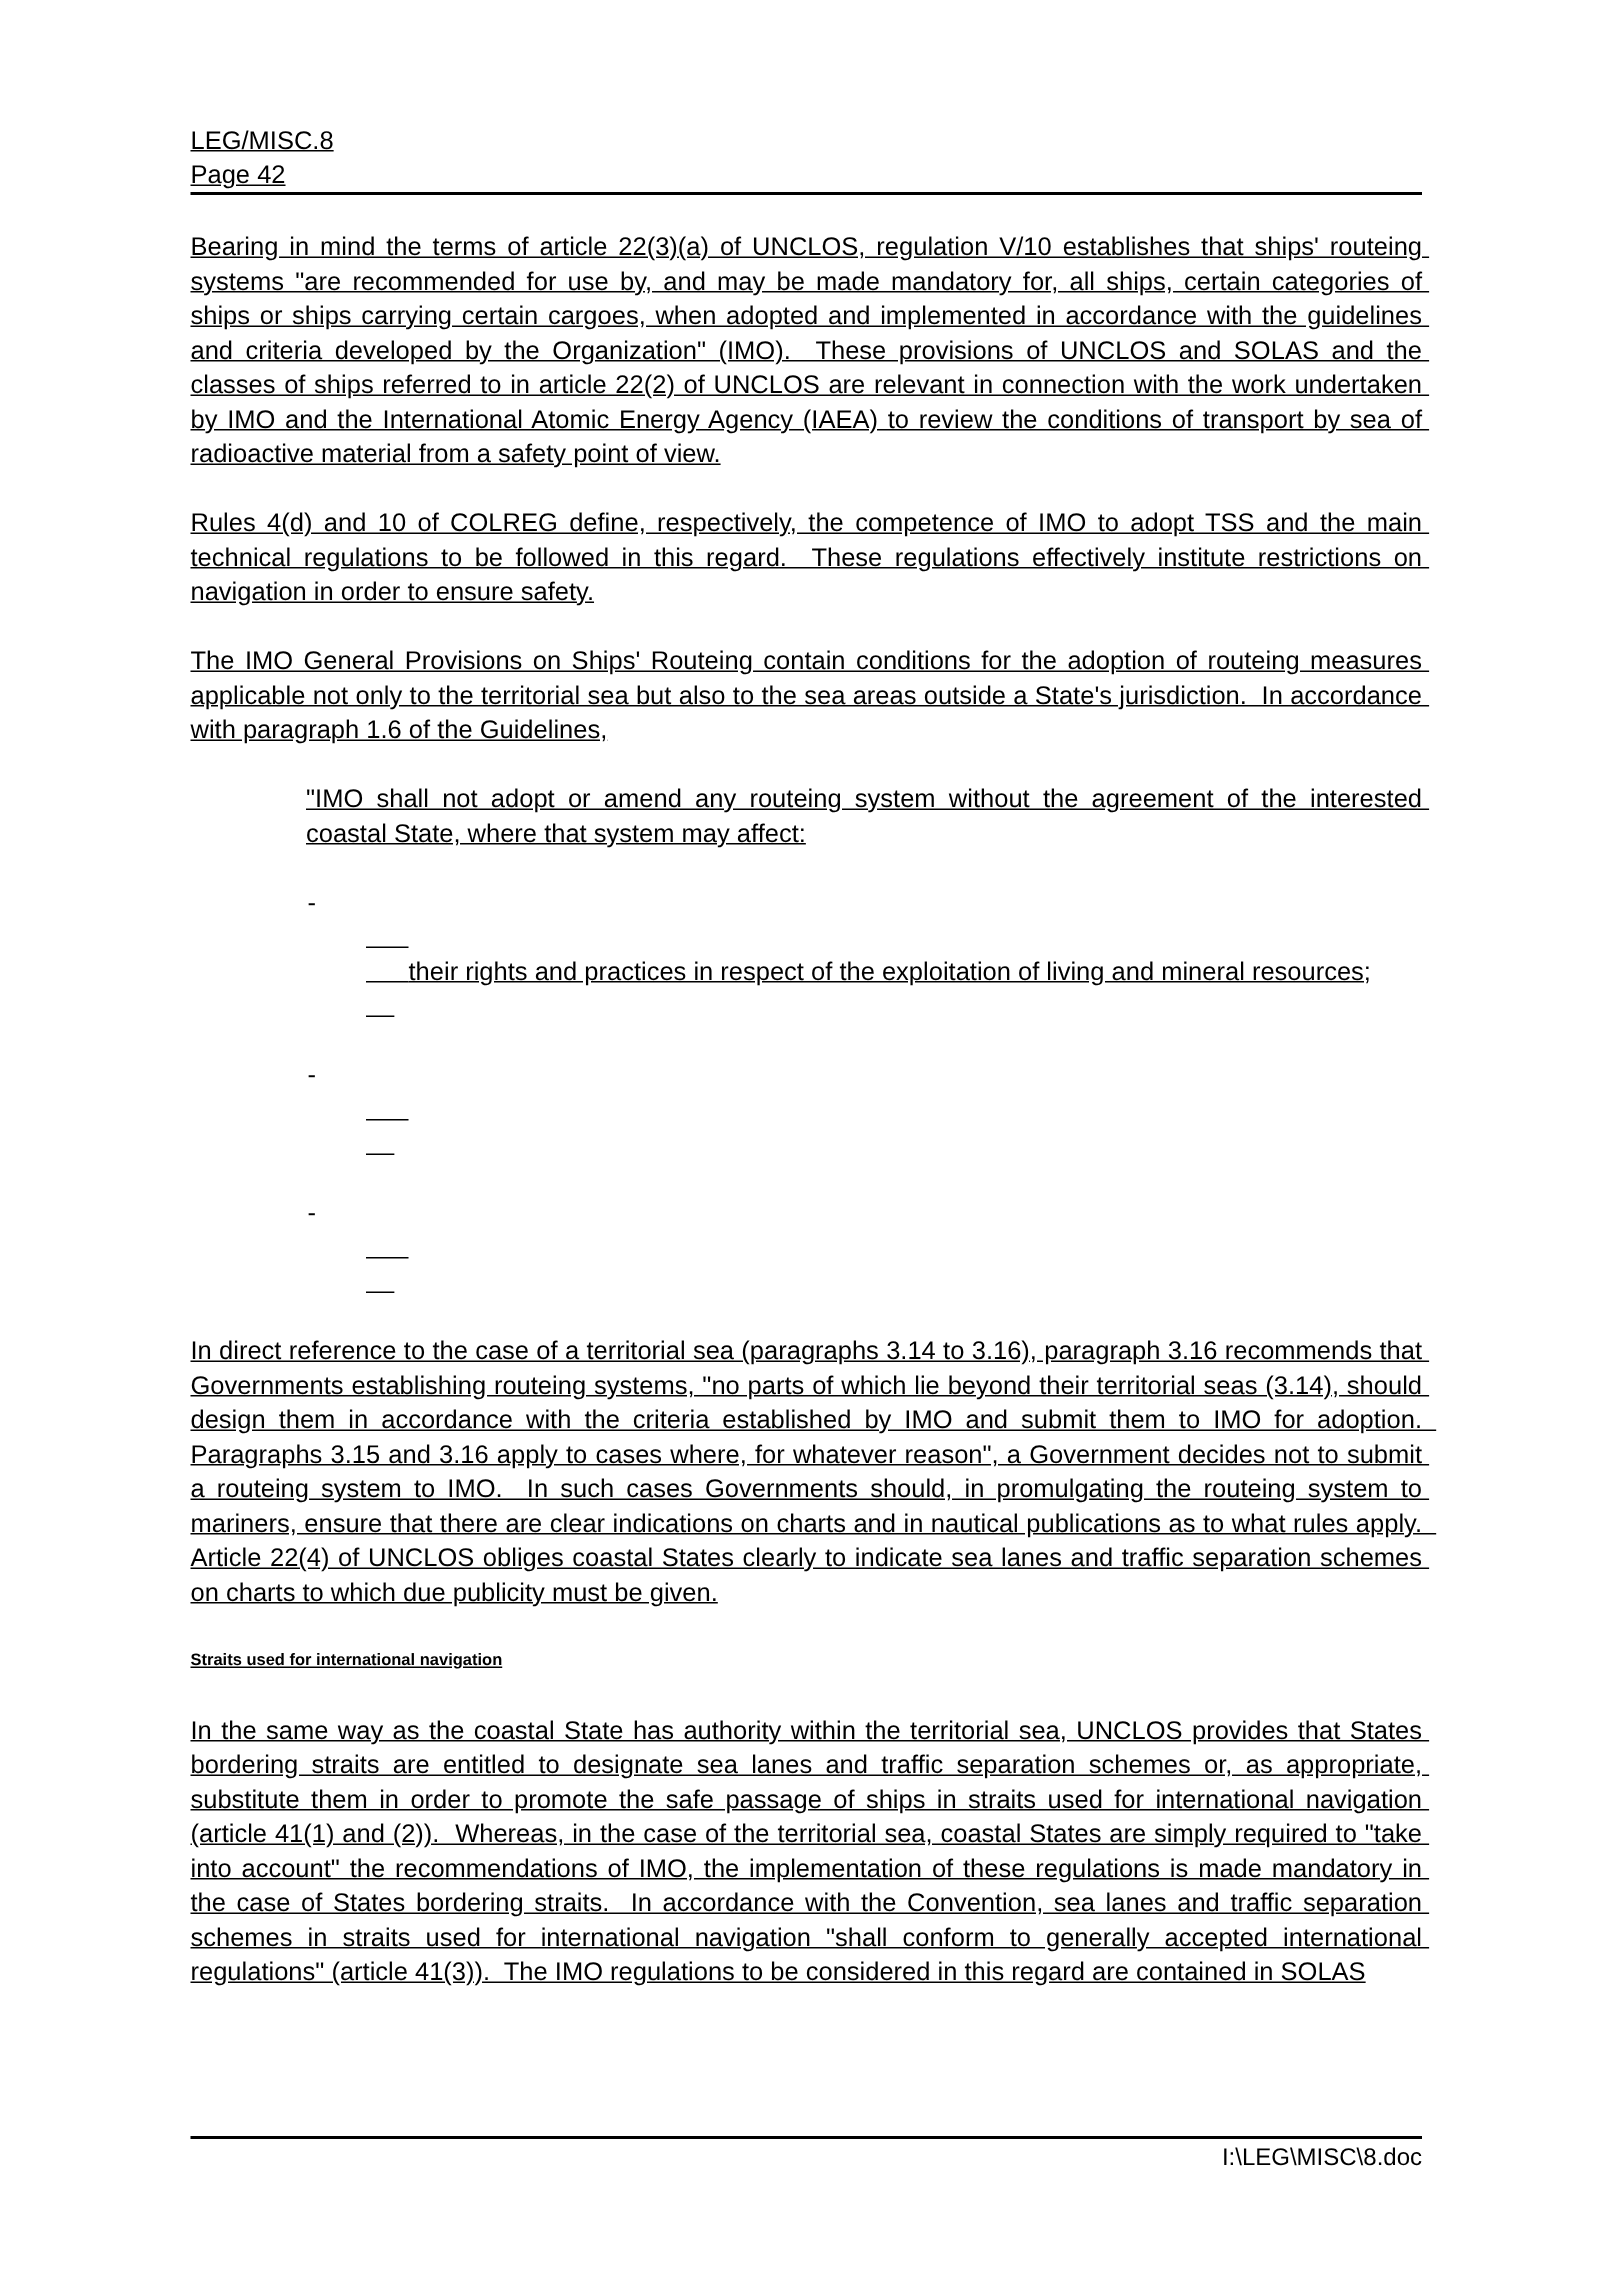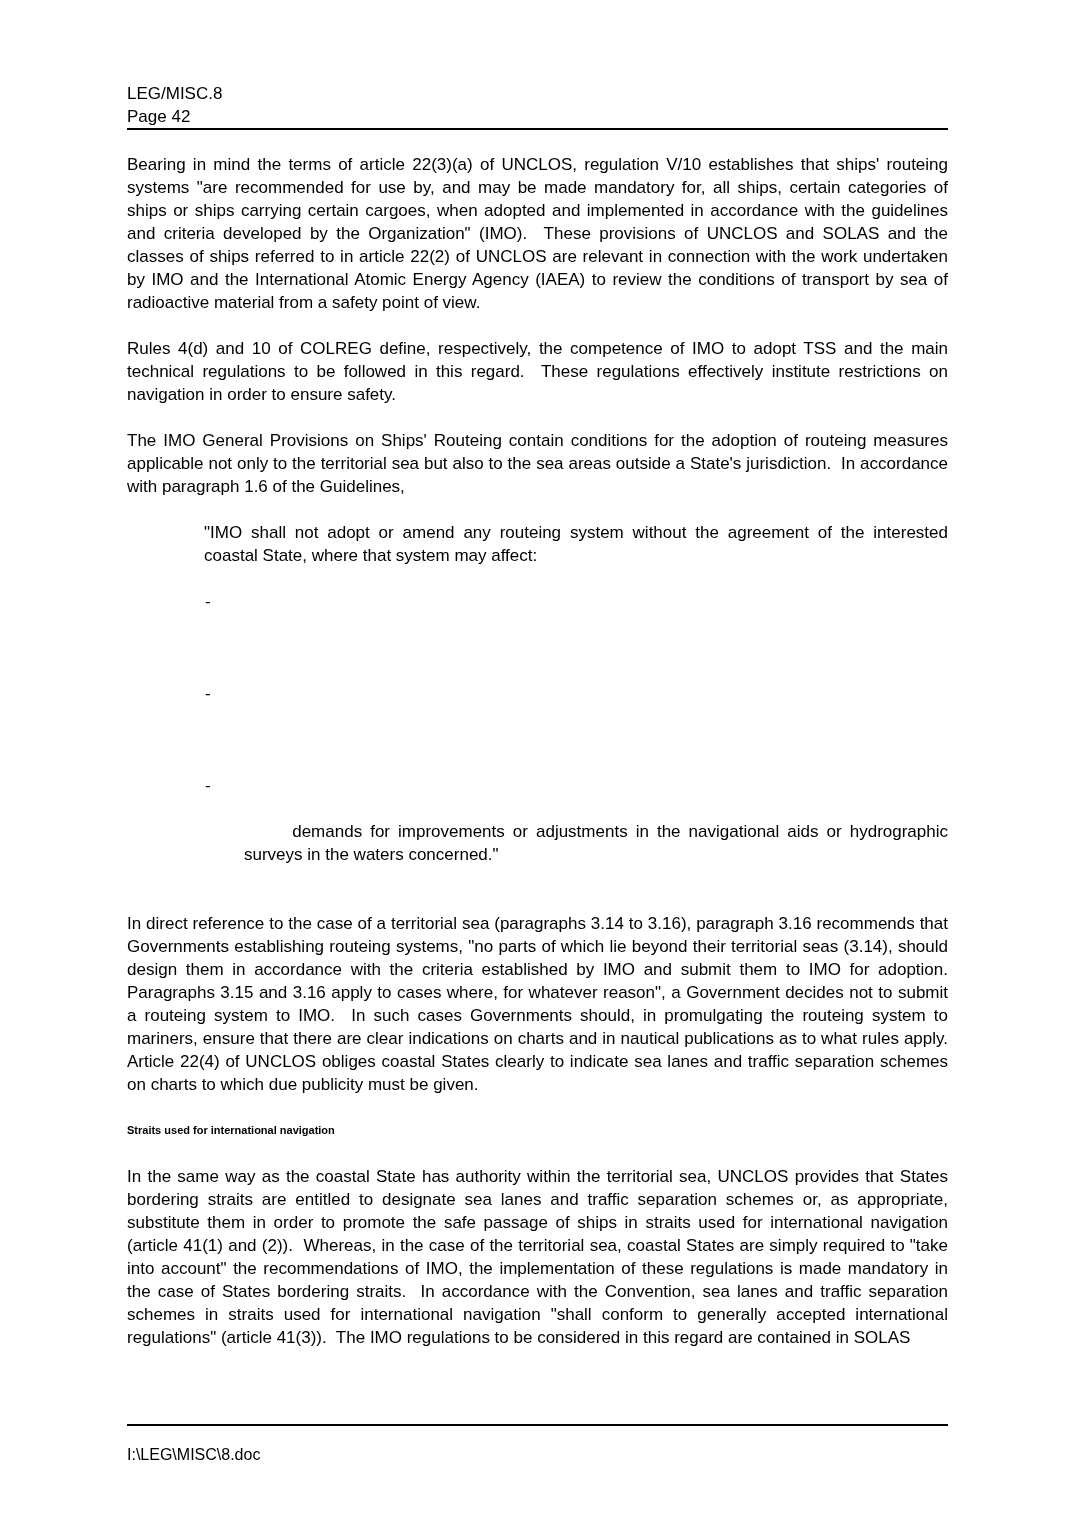--- a/index.html
+++ b/index.html
@@ -13,20 +13,21 @@
     height: 1524px;
     margin: 0 auto;
     background: #ffffff;
     color: #000000;
     font-family: "Liberation Sans", "DejaVu Sans", sans-serif;
     font-size: 17px;
     line-height: 23px;
     box-sizing: border-box;
     padding: 82px 129px 0 127px;
     overflow: hidden;
+    text-decoration: underline;
   }
   .hdr-line {
     white-space: pre-wrap;
   }
   .header-rule {
     border: none;
     border-top: 2px solid #000000;
     margin: 0 0 23px 0;
   }
   p.body-para {
@@ -64,21 +65,22 @@
     top: 1424px;
   }
   .footer-rule {
     border: none;
     border-top: 2px solid #000000;
     margin: 0;
   }
   .footer-path {
     font-size: 16px;
     line-height: 22px;
-    padding-top: 18px;
+    padding-top: 2px;
+    text-align: right;
   }
 </style>
 </head>
 <body>
 
 <div class="page">
 
   <header>
     <div class="hdr-line">LEG/MISC.8</div>
     <div class="hdr-line">Page 42</div>
@@ -87,27 +89,27 @@
 
   <main>
     <p class="body-para">Bearing in mind the terms of article 22(3)(a) of UNCLOS, regulation V/10 establishes that ships' routeing systems "are recommended for use by, and may be made mandatory for, all ships, certain categories of ships or ships carrying certain cargoes, when adopted and implemented in accordance with the guidelines and criteria developed by the Organization" (IMO).  These provisions of UNCLOS and SOLAS and the classes of ships referred to in article 22(2) of UNCLOS are relevant in connection with the work undertaken by IMO and the International Atomic Energy Agency (IAEA) to review the conditions of transport by sea of radioactive material from a safety point of view.</p>
     <p class="body-para">Rules 4(d) and 10 of COLREG define, respectively, the competence of IMO to adopt TSS and the main technical regulations to be followed in this regard.  These regulations effectively institute restrictions on navigation in order to ensure safety.</p>
     <p class="body-para">The IMO General Provisions on Ships' Routeing contain conditions for the adoption of routeing measures applicable not only to the territorial sea but also to the sea areas outside a State's jurisdiction.  In accordance with paragraph 1.6 of the Guidelines,</p>
 
     <p class="quote-para">"IMO shall not adopt or amend any routeing system without the agreement of the interested coastal State, where that system may affect:</p>
 
     <div class="dash-item">
       <span class="dash-marker">-</span>
+      <span>their rights and practices in respect of the exploitation of living and mineral resources;</span>
     </div>
     <div class="dash-item">
       <span class="dash-marker">-</span>
     </div>
     <div class="dash-item">
       <span class="dash-marker">-</span>
-      <span>demands for improvements or adjustments in the navigational aids or hydrographic surveys in the waters concerned."</span>
     </div>
 
     <p class="body-para">In direct reference to the case of a territorial sea (paragraphs 3.14 to 3.16), paragraph 3.16 recommends that Governments establishing routeing systems, "no parts of which lie beyond their territorial seas (3.14), should design them in accordance with the criteria established by IMO and submit them to IMO for adoption.  Paragraphs 3.15 and 3.16 apply to cases where, for whatever reason", a Government decides not to submit a routeing system to IMO.  In such cases Governments should, in promulgating the routeing system to mariners, ensure that there are clear indications on charts and in nautical publications as to what rules apply.  Article 22(4) of UNCLOS obliges coastal States clearly to indicate sea lanes and traffic separation schemes on charts to which due publicity must be given.</p>
 
     <h2 class="section-heading">Straits used for international navigation</h2>
 
     <p class="body-para">In the same way as the coastal State has authority within the territorial sea, UNCLOS provides that States bordering straits are entitled to designate sea lanes and traffic separation schemes or, as appropriate, substitute them in order to promote the safe passage of ships in straits used for international navigation (article 41(1) and (2)).  Whereas, in the case of the territorial sea, coastal States are simply required to "take into account" the recommendations of IMO, the implementation of these regulations is made mandatory in the case of States bordering straits.  In accordance with the Convention, sea lanes and traffic separation schemes in straits used for international navigation "shall conform to generally accepted international regulations" (article 41(3)).  The IMO regulations to be considered in this regard are contained in SOLAS</p>
   </main>
 
   <footer class="page-footer">

